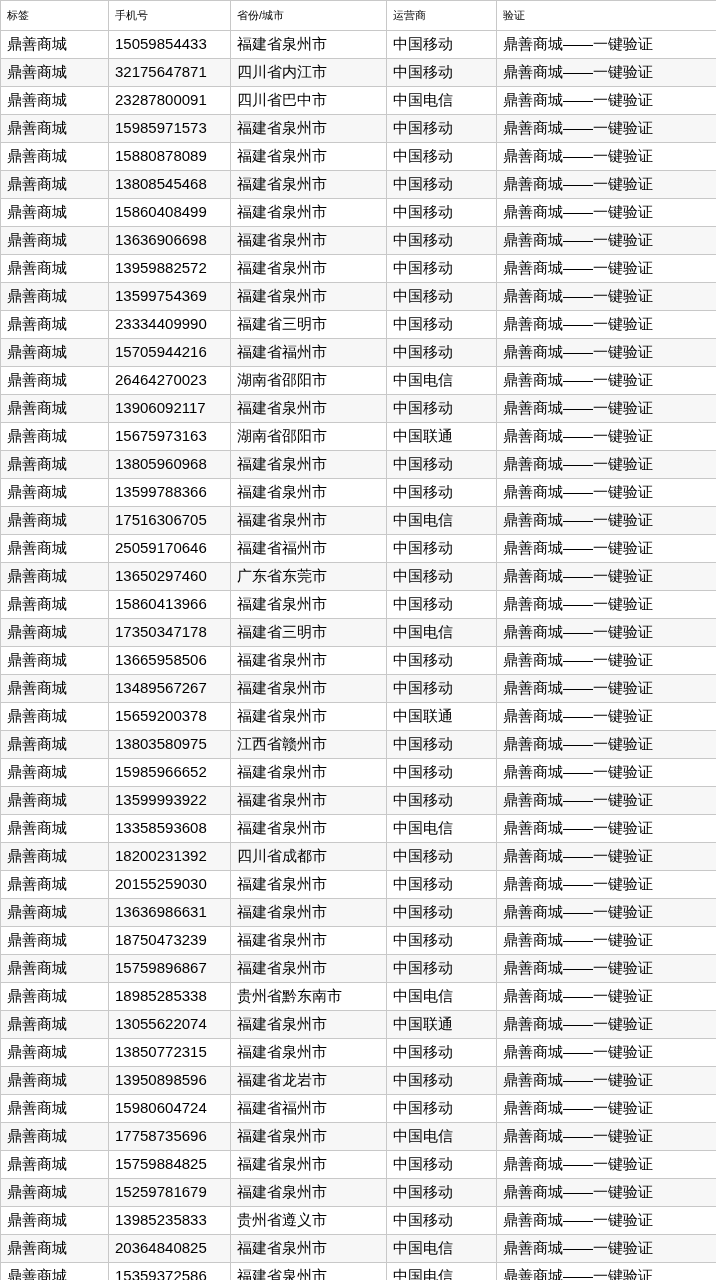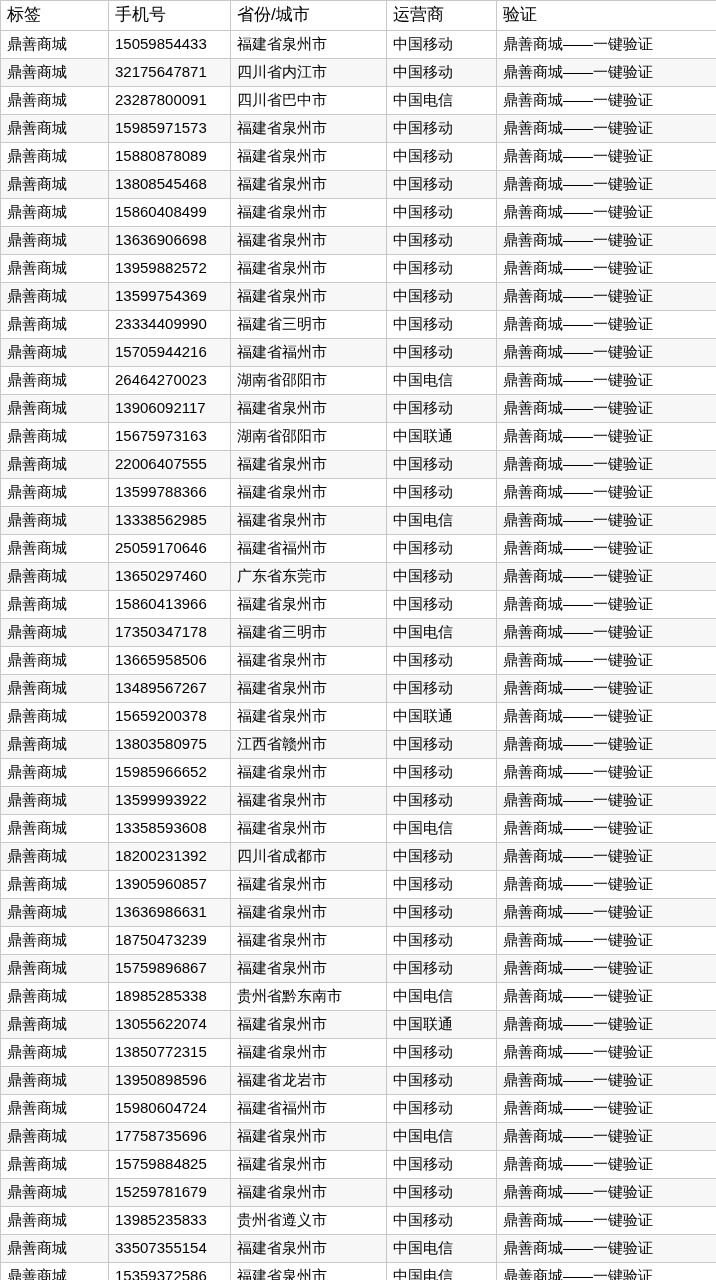--- a/index.html
+++ b/index.html
@@ -36,21 +36,21 @@
     box-sizing: border-box;
     vertical-align: middle;
     white-space: nowrap;
     overflow: hidden;
     text-align: left;
     font-weight: normal;
     line-height: 18px;
   }
   table.data-table thead th {
     background: #ffffff;
-    font-size: 17px;
+    font-size: 11px;
     color: #000000;
     height: 30px;
     padding-top: 5px;
     padding-bottom: 6px;
   }
   table.data-table tbody tr.alt td {
     background: #f7f7f7;
   }
   table.data-table tbody tr td.col-label,
   table.data-table tbody tr td.col-verify {
@@ -184,35 +184,35 @@
         </tr>
         <tr>
           <td class="col-label">鼎善商城</td>
           <td class="col-phone">15675973163</td>
           <td class="col-region">湖南省邵阳市</td>
           <td class="col-carrier">中国联通</td>
           <td class="col-verify">鼎善商城——一键验证</td>
         </tr>
         <tr class="alt">
           <td class="col-label">鼎善商城</td>
-          <td class="col-phone">22006407555</td>
+          <td class="col-phone">13805960968</td>
           <td class="col-region">福建省泉州市</td>
           <td class="col-carrier">中国移动</td>
           <td class="col-verify">鼎善商城——一键验证</td>
         </tr>
         <tr>
           <td class="col-label">鼎善商城</td>
           <td class="col-phone">13599788366</td>
           <td class="col-region">福建省泉州市</td>
           <td class="col-carrier">中国移动</td>
           <td class="col-verify">鼎善商城——一键验证</td>
         </tr>
         <tr class="alt">
           <td class="col-label">鼎善商城</td>
-          <td class="col-phone">13338562985</td>
+          <td class="col-phone">17516306705</td>
           <td class="col-region">福建省泉州市</td>
           <td class="col-carrier">中国电信</td>
           <td class="col-verify">鼎善商城——一键验证</td>
         </tr>
         <tr>
           <td class="col-label">鼎善商城</td>
           <td class="col-phone">25059170646</td>
           <td class="col-region">福建省福州市</td>
           <td class="col-carrier">中国移动</td>
           <td class="col-verify">鼎善商城——一键验证</td>
@@ -289,21 +289,21 @@
         </tr>
         <tr class="alt">
           <td class="col-label">鼎善商城</td>
           <td class="col-phone">18200231392</td>
           <td class="col-region">四川省成都市</td>
           <td class="col-carrier">中国移动</td>
           <td class="col-verify">鼎善商城——一键验证</td>
         </tr>
         <tr>
           <td class="col-label">鼎善商城</td>
-          <td class="col-phone">13905960857</td>
+          <td class="col-phone">20155259030</td>
           <td class="col-region">福建省泉州市</td>
           <td class="col-carrier">中国移动</td>
           <td class="col-verify">鼎善商城——一键验证</td>
         </tr>
         <tr class="alt">
           <td class="col-label">鼎善商城</td>
           <td class="col-phone">13636986631</td>
           <td class="col-region">福建省泉州市</td>
           <td class="col-carrier">中国移动</td>
           <td class="col-verify">鼎善商城——一键验证</td>
@@ -380,21 +380,21 @@
         </tr>
         <tr>
           <td class="col-label">鼎善商城</td>
           <td class="col-phone">13985235833</td>
           <td class="col-region">贵州省遵义市</td>
           <td class="col-carrier">中国移动</td>
           <td class="col-verify">鼎善商城——一键验证</td>
         </tr>
         <tr class="alt">
           <td class="col-label">鼎善商城</td>
-          <td class="col-phone">33507355154</td>
+          <td class="col-phone">20364840825</td>
           <td class="col-region">福建省泉州市</td>
           <td class="col-carrier">中国电信</td>
           <td class="col-verify">鼎善商城——一键验证</td>
         </tr>
         <tr>
           <td class="col-label">鼎善商城</td>
           <td class="col-phone">15359372586</td>
           <td class="col-region">福建省泉州市</td>
           <td class="col-carrier">中国电信</td>
           <td class="col-verify">鼎善商城——一键验证</td>

